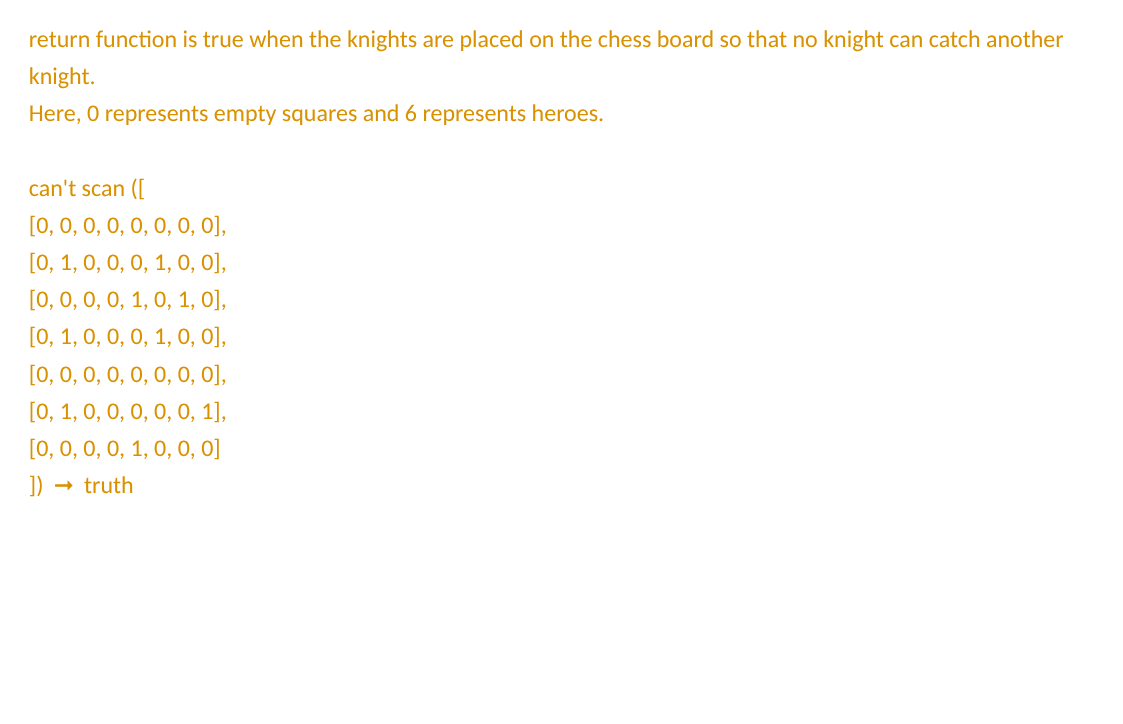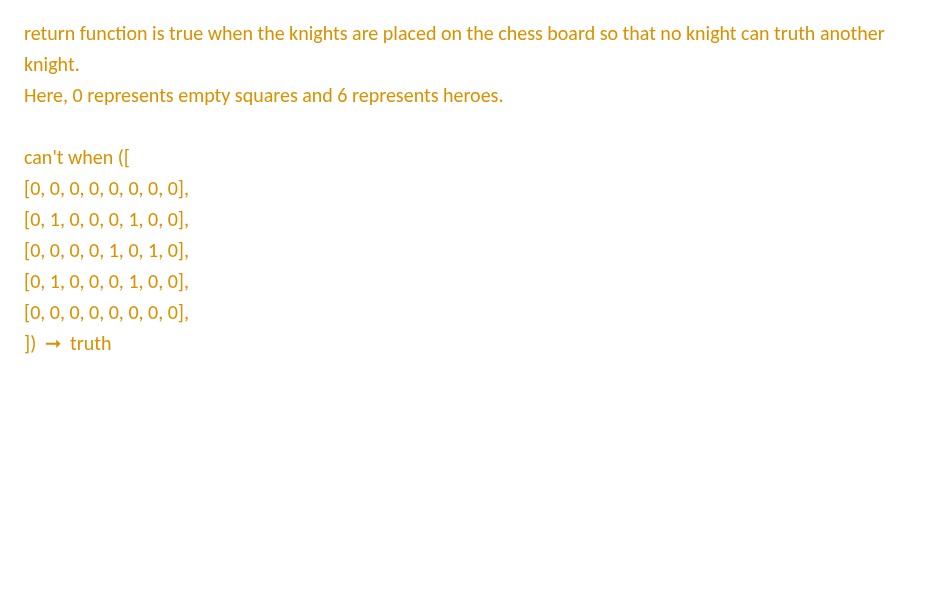--- a/index.html
+++ b/index.html
@@ -15,25 +15,27 @@
     }
     .arrow {
       display: inline-block;
       margin: 0 4px;
     }
   </style>
 </head>
 <body>
 
 <div>
-  <div>return function is true when the knights are placed on the chess board so that no knight can truth another knight.</div>
+  <div>return function is true when the knights are placed on the chess board so that no knight can catch another knight.</div>
   <div> Here, 0 represents empty squares and 6 represents heroes.</div>
   <div>&nbsp;</div>
-  <div>can't when ([</div>
+  <div>can't scan ([</div>
   <div>  [0, 0, 0, 0, 0, 0, 0, 0],</div>
   <div>  [0, 1, 0, 0, 0, 1, 0, 0],</div>
   <div>  [0, 0, 0, 0, 1, 0, 1, 0],</div>
   <div>  [0, 1, 0, 0, 0, 1, 0, 0],</div>
   <div>  [0, 0, 0, 0, 0, 0, 0, 0],</div>
+  <div>  [0, 1, 0, 0, 0, 0, 0, 1],</div>
+  <div>  [0, 0, 0, 0, 1, 0, 0, 0]</div>
   <div>
     <span>]) </span><span class="arrow">➞</span><span> truth</span>
   </div>
 </div>
 
 </body></html>

